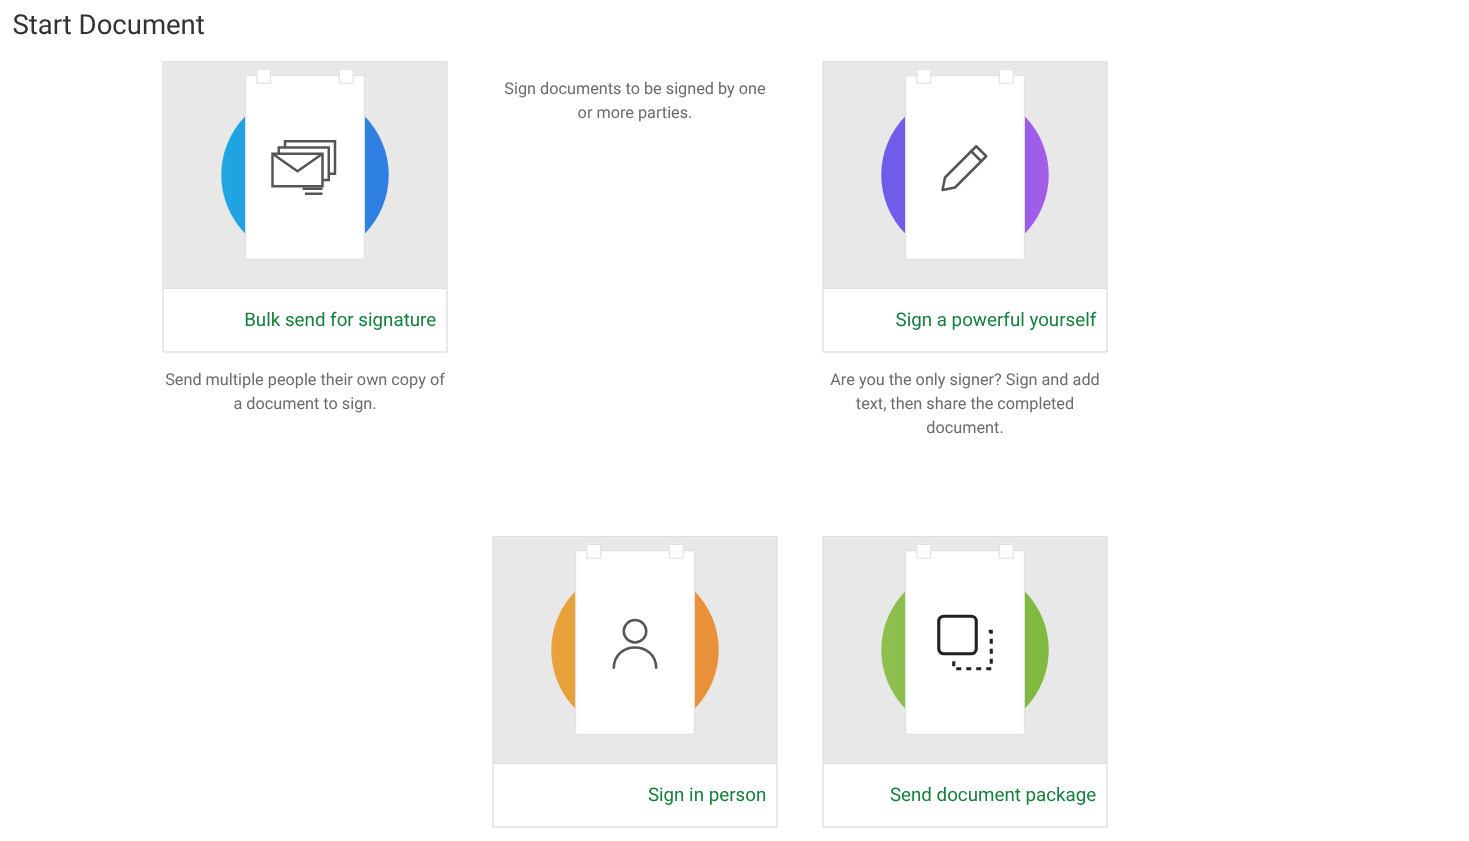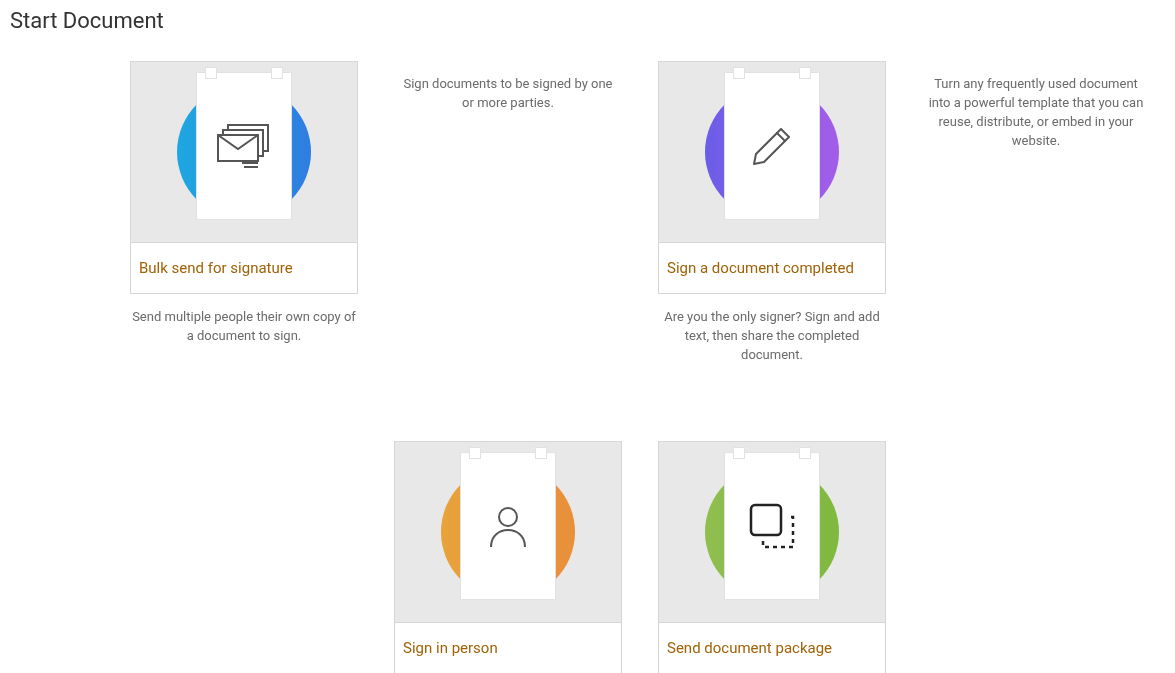--- a/index.html
+++ b/index.html
@@ -11,21 +11,21 @@
     height: 673px;
     overflow: hidden;
   }
   .page {
     padding: 8px 10px;
   }
   .page-title {
     font-size: 22px;
     font-weight: 400;
     color: #333;
-    margin-bottom: 28px;
+    margin-bottom: 16px;
   }
   .grid {
     display: flex;
     flex-wrap: wrap;
     justify-content: flex-start;
     gap: 38px 36px;
     padding-left: 120px;
   }
   .card-wrap {
     width: 228px;
@@ -83,23 +83,23 @@
     border: 1px solid #e2e2e2;
   }
   .sheet::before { left: 8px; }
   .sheet::after  { right: 8px; }
 
   .icon svg { display: block; }
 
   .card-label {
     border-top: 1px solid #d6d6d6;
     padding: 16px 8px;
-    text-align: left;
+    text-align: right;
     font-size: 15px;
-    color: #a16207;
+    color: #15803d;
     background: #fff;
   }
   .card-desc {
     margin-top: 14px;
     font-size: 13px;
     line-height: 1.45;
     color: #6b6b6b;
     text-align: center;
     padding: 0 2px;
   }
@@ -155,27 +155,26 @@
           <div class="circle c-purple"></div>
           <div class="sheet">
             <span class="icon">
               <svg width="44" height="44" viewBox="0 0 44 44" fill="none" stroke="#555" stroke-width="2" stroke-linejoin="round" stroke-linecap="round">
                 <path d="M31 5 L39 13 L14 38 L4 40 L6 30 Z"></path>
                 <line x1="27" y1="9" x2="35" y2="17"></line>
               </svg>
             </span>
           </div>
         </div>
-        <div class="card-label">Sign a document completed</div>
+        <div class="card-label">Sign a powerful yourself</div>
       </div>
       <div class="card-desc">Are you the only signer? Sign and add text, then share the completed document.</div>
     </div>
 
     <div class="card-wrap">
-      <div class="card-desc">Turn any frequently used document into a powerful template that you can reuse, distribute, or embed in your website.</div>
     </div>
 
     <div class="break"></div>
 
     <div class="card-wrap offset">
       <div class="card">
         <div class="card-top">
           <div class="circle c-orange"></div>
           <div class="sheet">
             <span class="icon">

